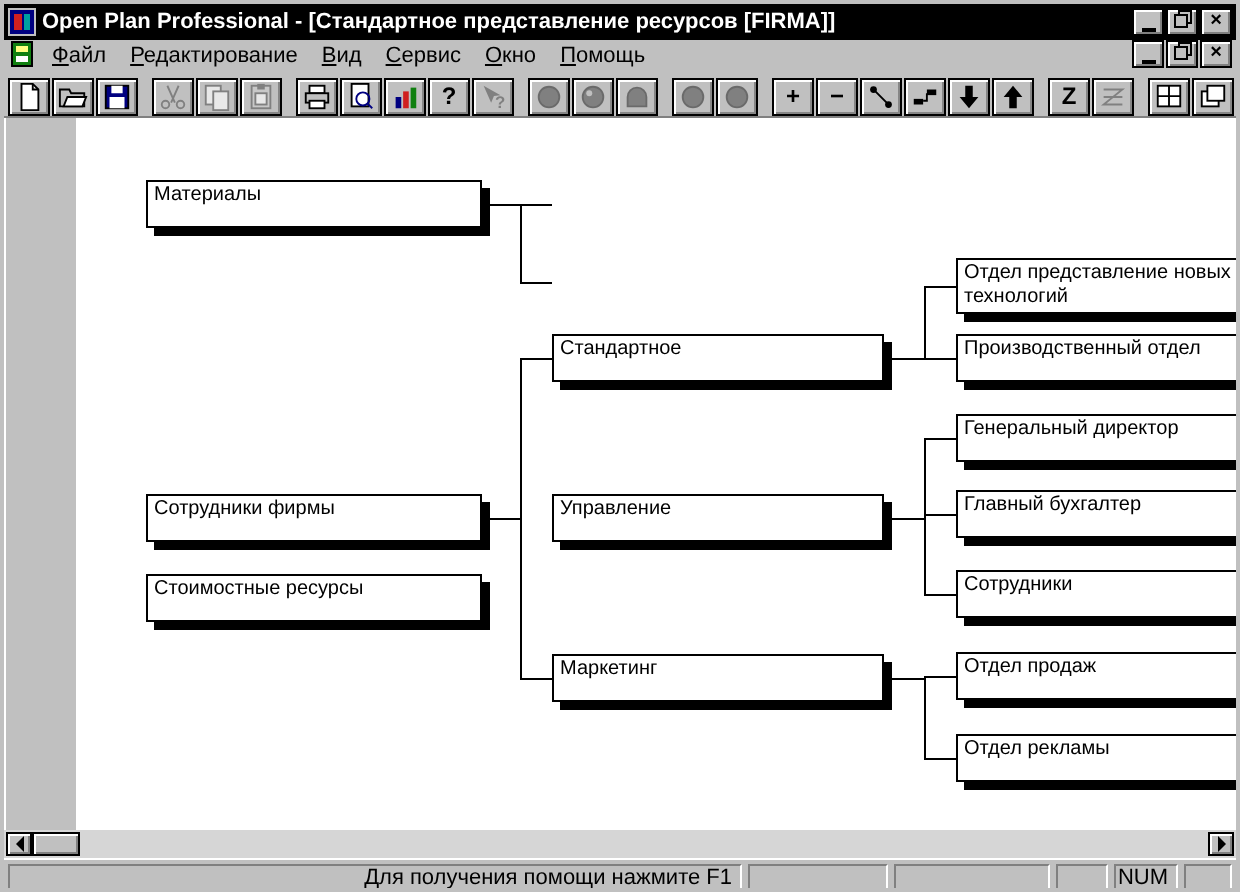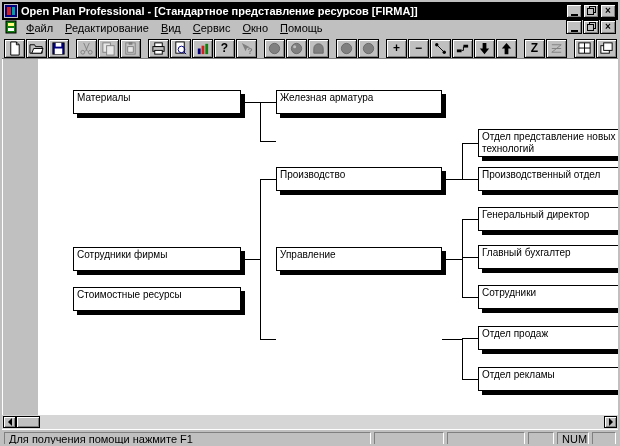--- a/index.html
+++ b/index.html
@@ -46,21 +46,21 @@
     box-shadow:inset 1px 1px 0 #fff, inset -1px -1px 0 #808080;
     display:flex;align-items:center;justify-content:center;padding:0;flex:none;}
   .tri-left{width:0;height:0;border:4px solid transparent;border-left:none;border-right:4px solid #000;}
   .tri-right{width:0;height:0;border:4px solid transparent;border-right:none;border-left:4px solid #000;}
   .sthumb{width:24px;height:12px;background:#c0c0c0;border:1px solid #000;
     box-shadow:inset 1px 1px 0 #fff, inset -1px -1px 0 #808080;flex:none;}
   .strack{flex:1;height:12px;}
   
   .statusbar{height:19px;border-top:1px solid #fff;display:flex;align-items:center;padding:1px 2px;gap:3px;background:#c0c0c0;}
   .spanel{height:15px;border:1px solid;border-color:#808080 #fff #fff #808080;
-    font-size:11px;color:#000;display:flex;align-items:center;padding:0 4px;white-space:nowrap;overflow:hidden;}
+    font-size:11px;color:#000;display:flex;align-items:center;padding:0 4px;white-space:nowrap;overflow:hidden;justify-content:flex-end;}
   .spanel.main{flex:1;}
   .w70{width:70px;} .w78{width:78px;} .w26{width:26px;} .w32{width:32px;} .w24{width:24px;}
 </style>
 </head>
 <body>
 
 <div class="window">
 
   <div class="titlebar">
     <span class="app-icon">
@@ -342,28 +342,28 @@
     <div class="node" style="left:35px;top:31px;width:168px">
         <span class="nlabel">Материалы</span>
       </div>
     <div class="node" style="left:35px;top:188px;width:168px">
         <span class="nlabel">Сотрудники фирмы</span>
       </div>
     <div class="node" style="left:35px;top:228px;width:168px">
         <span class="nlabel">Стоимостные ресурсы</span>
       </div>
 
-    <div class="node" style="left:238px;top:31px;width:166px">
-        <span class="nlabel">Железная арматура</span>
-      </div>
     <div class="node" style="left:238px;top:108px;width:166px">
-        <span class="nlabel">Производство</span>
+        <span class="nlabel">Стандартное</span>
       </div>
     <div class="node" style="left:238px;top:188px;width:166px">
         <span class="nlabel">Управление</span>
+      </div>
+    <div class="node" style="left:238px;top:268px;width:166px">
+        <span class="nlabel">Маркетинг</span>
       </div>
 
     <div class="node" style="left:440px;top:70px;width:165px;height:28px">
         <span class="nlabel">Отдел представление новых технологий</span>
       </div>
     <div class="node" style="left:440px;top:108px;width:165px">
         <span class="nlabel">Производственный отдел</span>
       </div>
     <div class="node" style="left:440px;top:148px;width:165px">
         <span class="nlabel">Генеральный директор</span>

